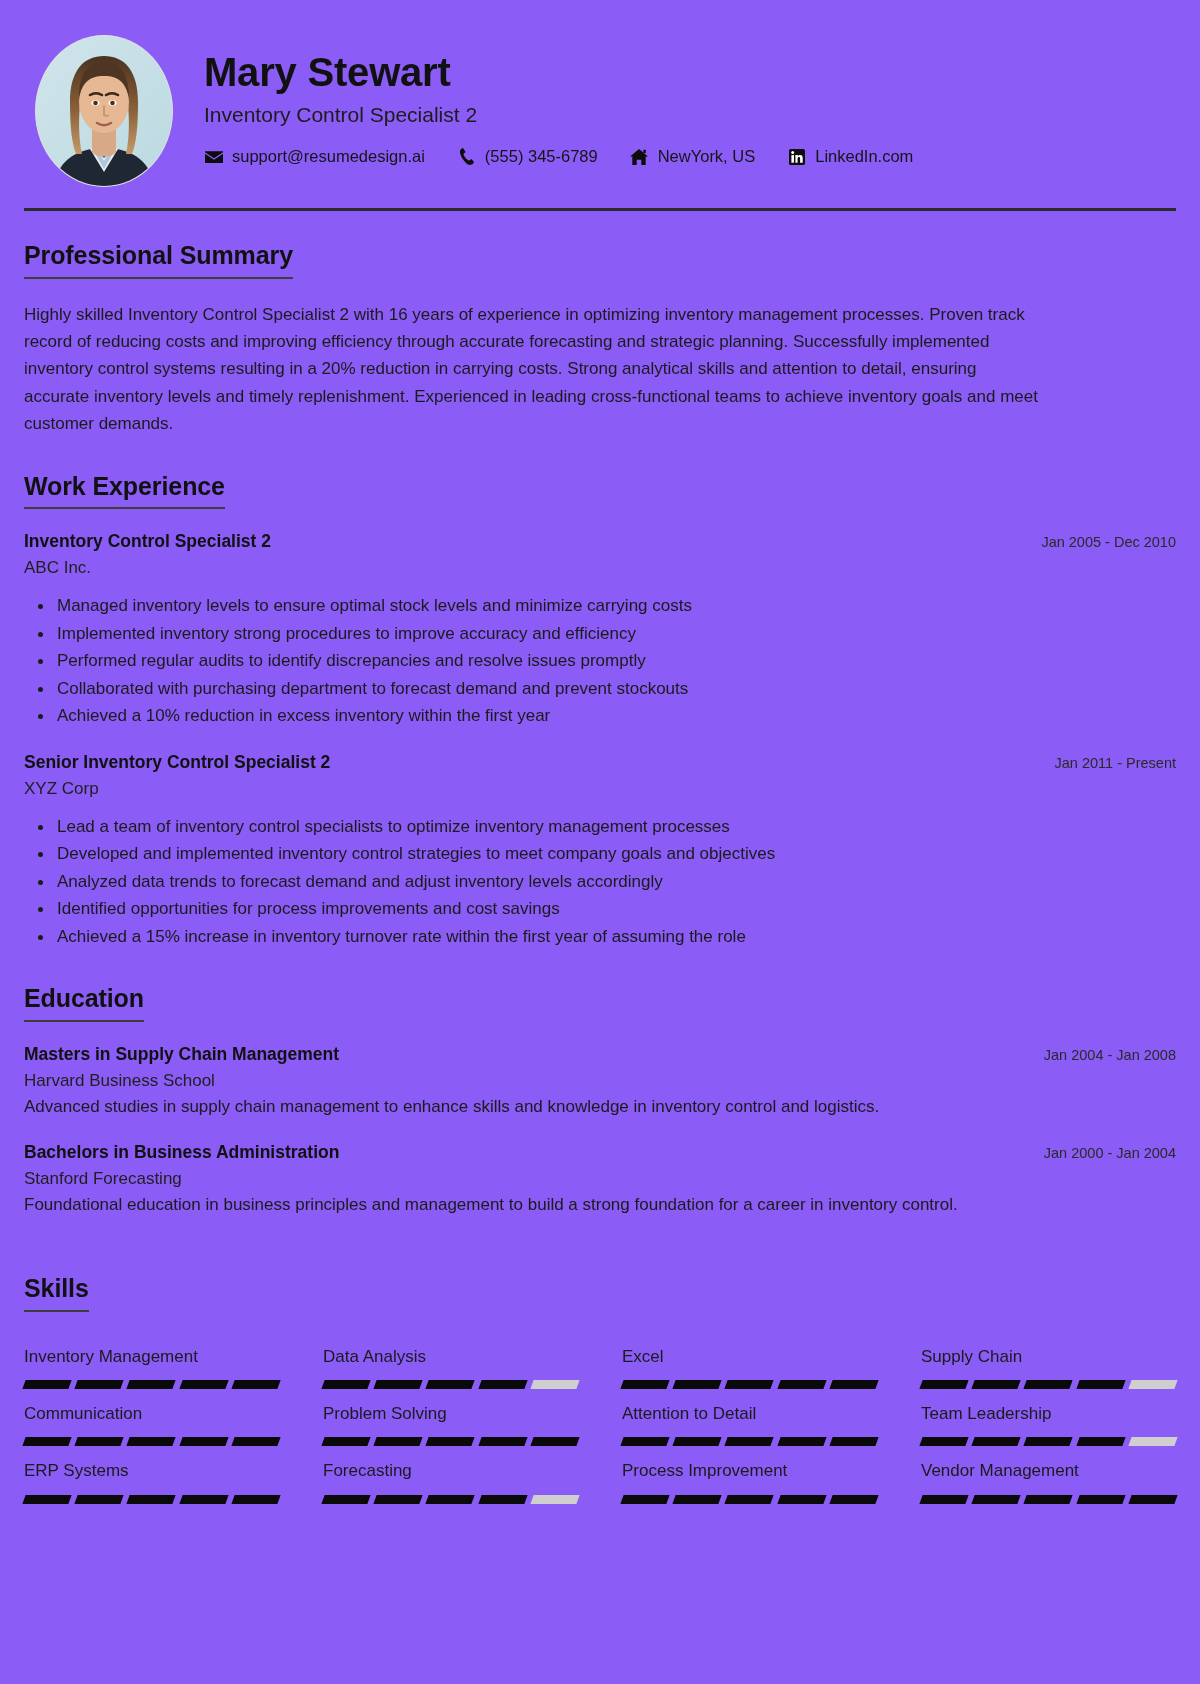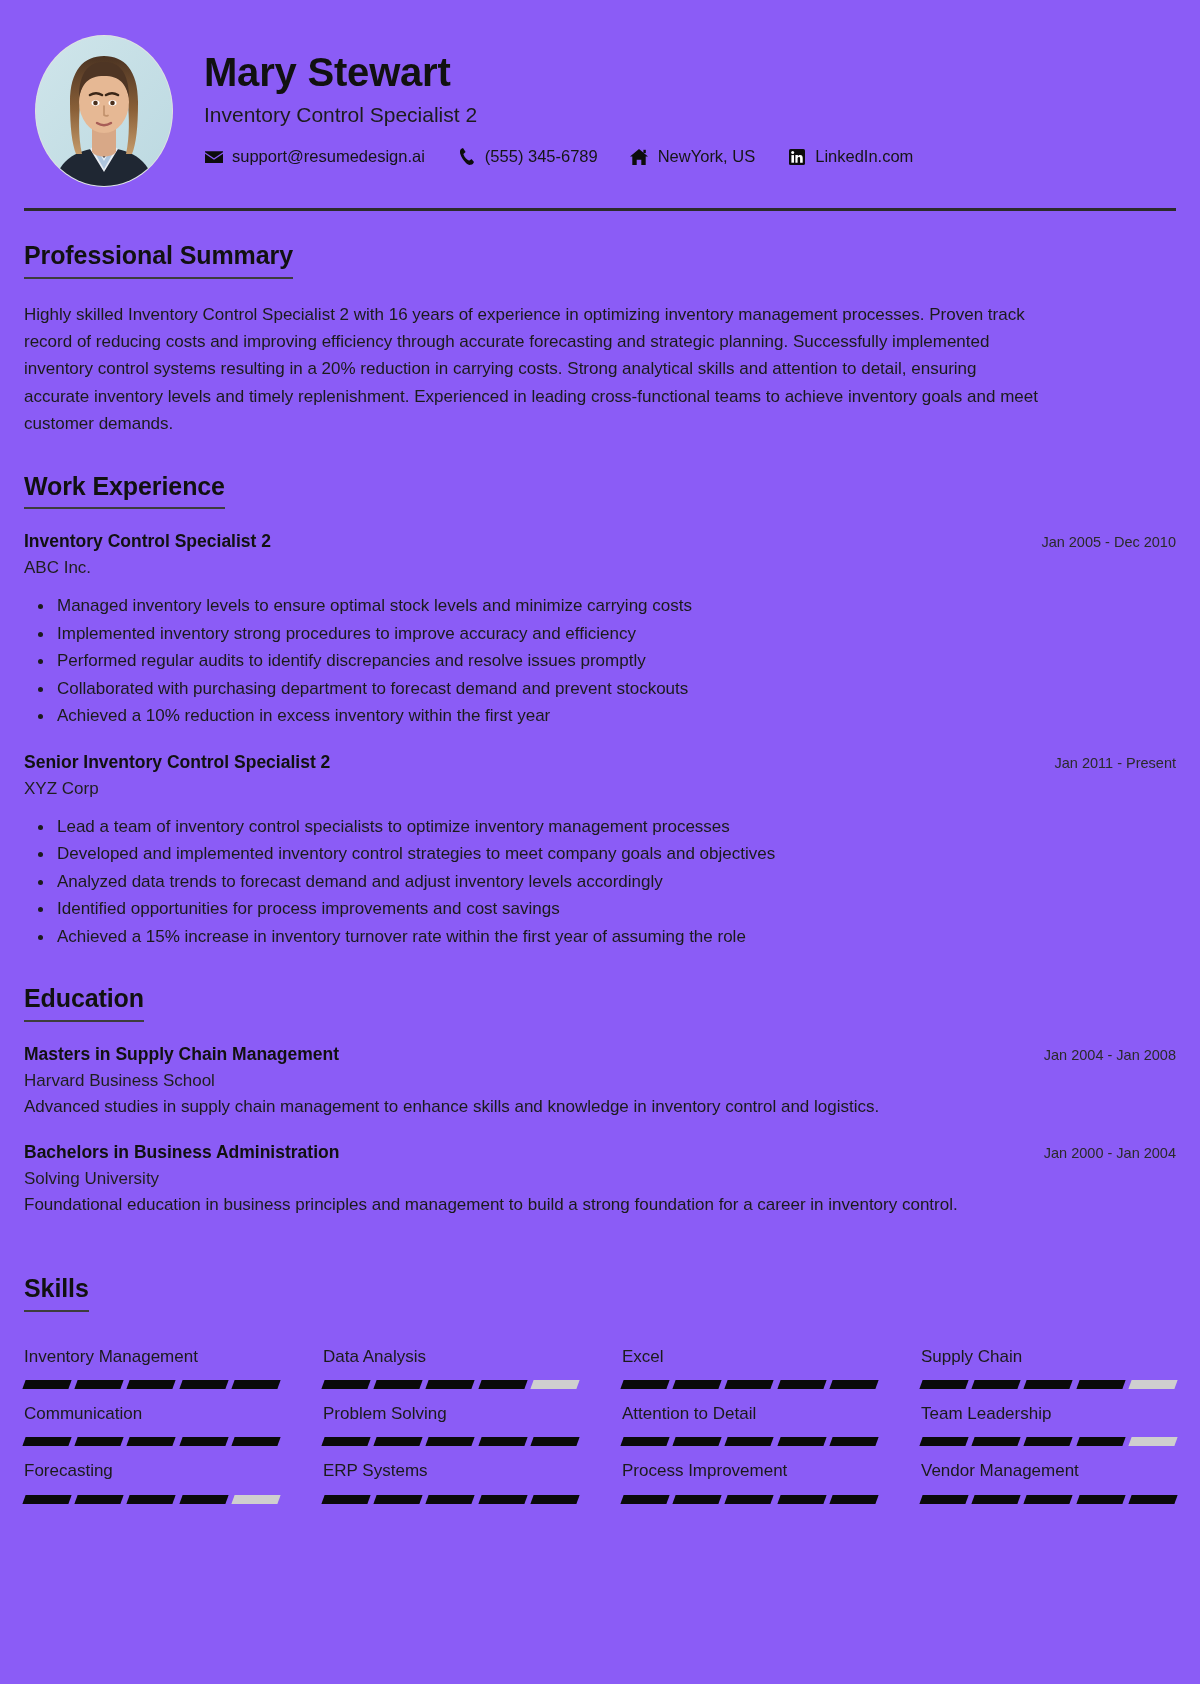--- a/index.html
+++ b/index.html
@@ -379,21 +379,21 @@
       </div>
       <div class="entry-org">Harvard Business School</div>
       <p class="entry-desc">Advanced studies in supply chain management to enhance skills and knowledge in inventory control and logistics.</p>
     </div>
 
     <div class="entry">
       <div class="entry-head">
         <div class="entry-role">Bachelors in Business Administration</div>
         <div class="entry-dates">Jan 2000 - Jan 2004</div>
       </div>
-      <div class="entry-org">Solving University</div>
+      <div class="entry-org">Stanford Forecasting</div>
       <p class="entry-desc">Foundational education in business principles and management to build a strong foundation for a career in inventory control.</p>
     </div>
   </div>
 
   <div class="section skills">
     <div class="section-title">Skills</div>
     <div class="skills-grid" id="skills-grid">
         <div class="skill">
           <div class="skill-label">Inventory Management</div>
           <div class="skill-bar">
@@ -468,37 +468,37 @@
           <div class="skill-label">Team Leadership</div>
           <div class="skill-bar">
             <span class="seg"></span>
             <span class="seg"></span>
             <span class="seg"></span>
             <span class="seg"></span>
             <span class="seg empty"></span>
           </div>
         </div>
         <div class="skill">
+          <div class="skill-label">ERP Systems</div>
+          <div class="skill-bar">
+            <span class="seg"></span>
+            <span class="seg"></span>
+            <span class="seg"></span>
+            <span class="seg"></span>
+            <span class="seg"></span>
+          </div>
+        </div>
+        <div class="skill">
           <div class="skill-label">Forecasting</div>
           <div class="skill-bar">
             <span class="seg"></span>
             <span class="seg"></span>
             <span class="seg"></span>
             <span class="seg"></span>
             <span class="seg empty"></span>
-          </div>
-        </div>
-        <div class="skill">
-          <div class="skill-label">ERP Systems</div>
-          <div class="skill-bar">
-            <span class="seg"></span>
-            <span class="seg"></span>
-            <span class="seg"></span>
-            <span class="seg"></span>
-            <span class="seg"></span>
           </div>
         </div>
         <div class="skill">
           <div class="skill-label">Process Improvement</div>
           <div class="skill-bar">
             <span class="seg"></span>
             <span class="seg"></span>
             <span class="seg"></span>
             <span class="seg"></span>
             <span class="seg"></span>

